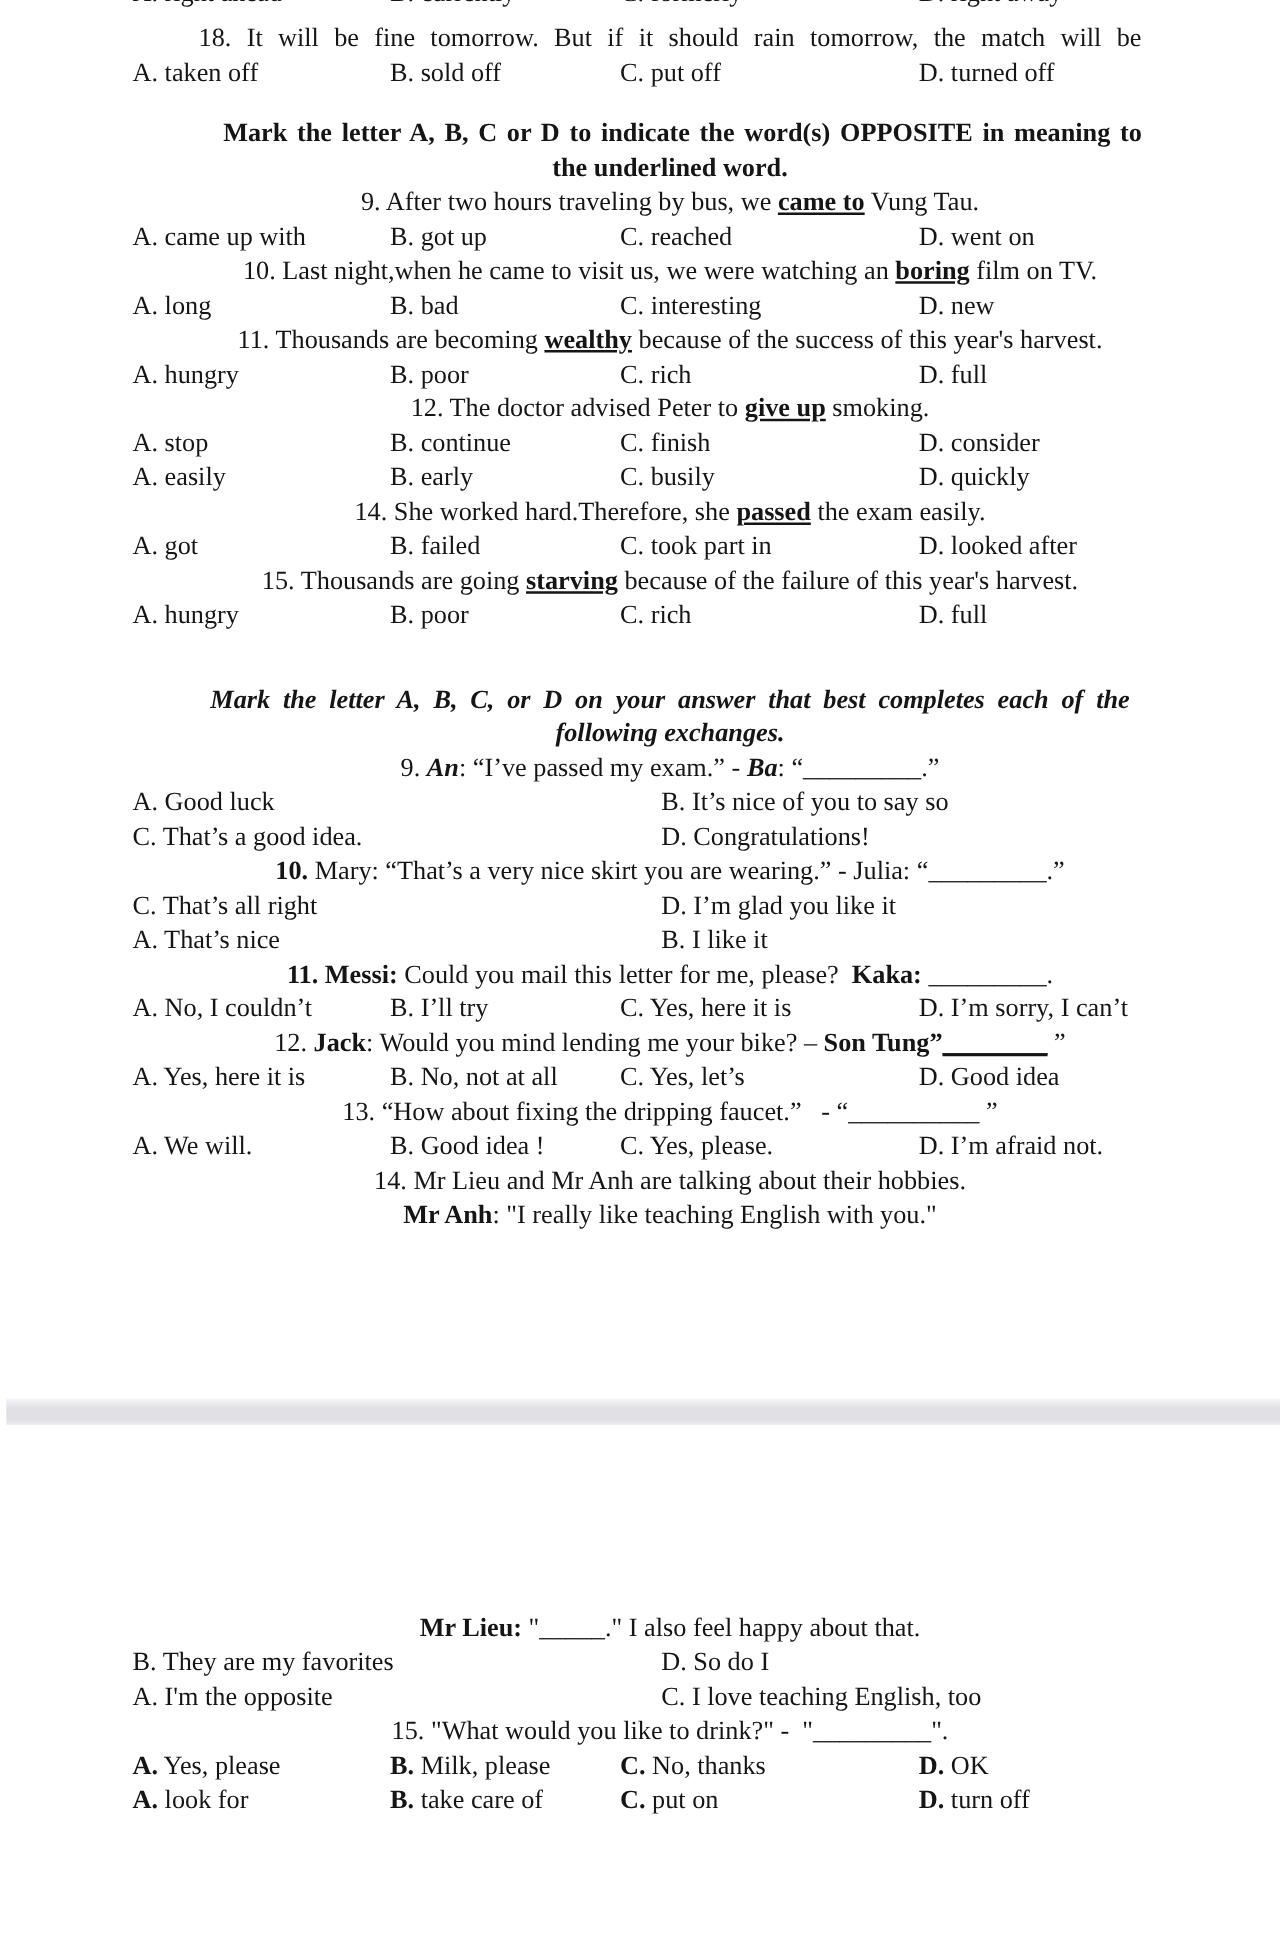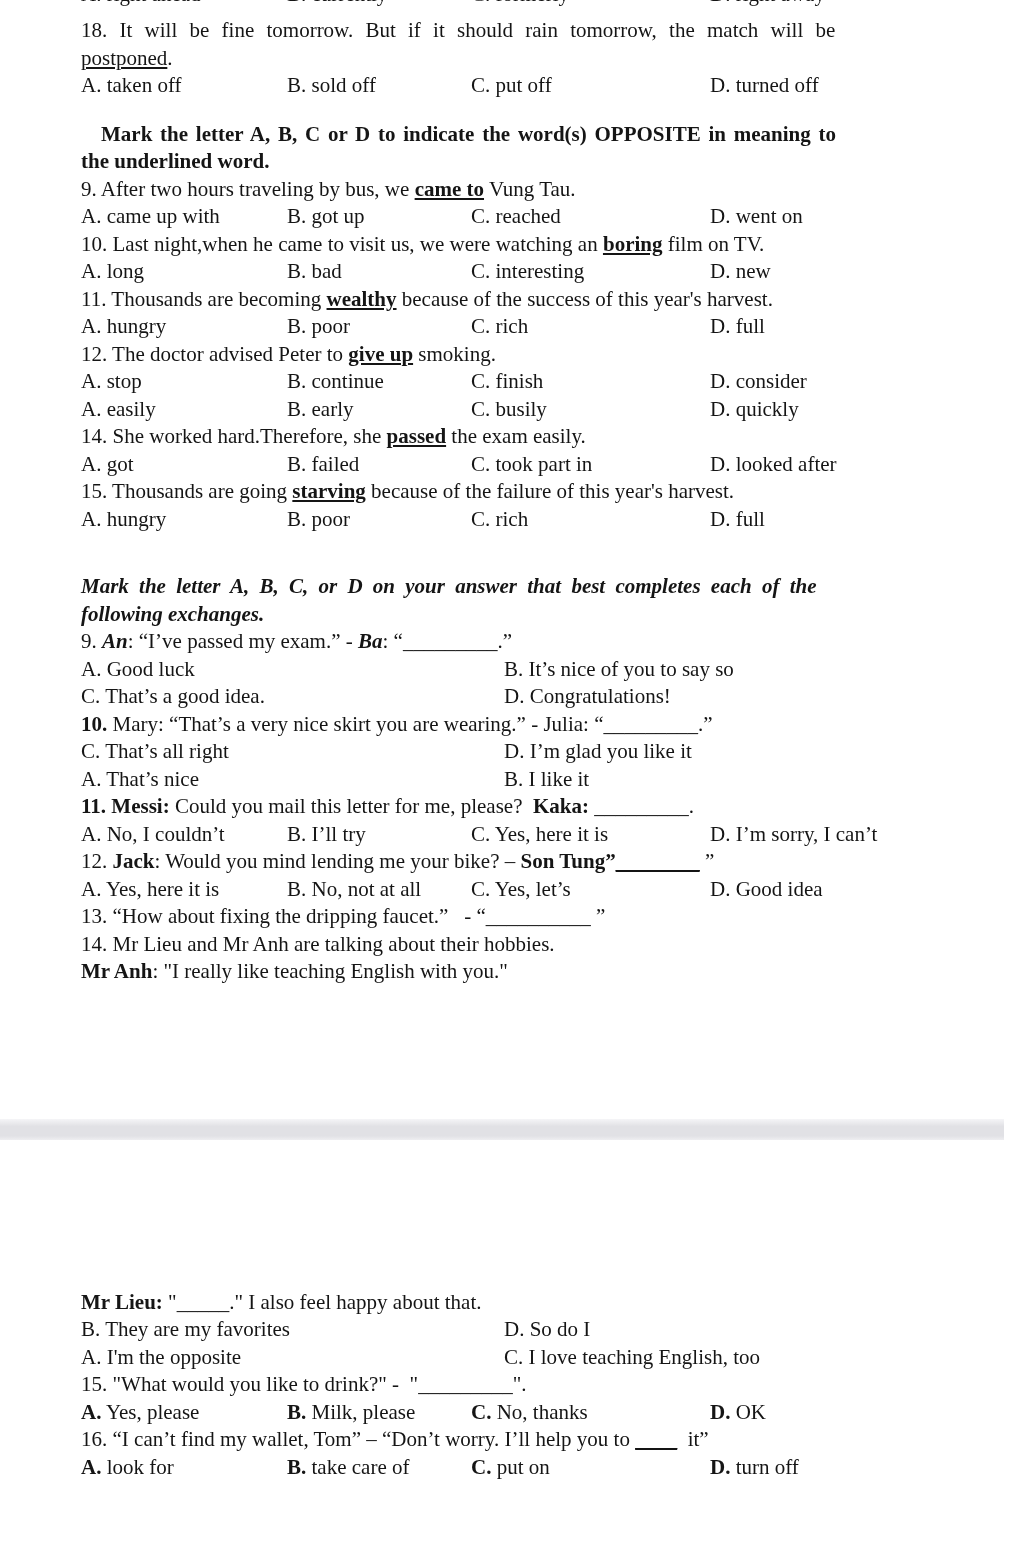--- a/index.html
+++ b/index.html
@@ -1,20 +1,20 @@
 <!DOCTYPE html>
 <html><head>
 <meta charset="utf-8">
 <style>
   html,body{margin:0;padding:0;}
   body{
     width:1024px;height:1548px;overflow:hidden;background:#ffffff;
     font-family:"Liberation Serif",serif;font-size:21px;color:#151515;
   }
-  .doc{padding-left:81px;width:860px;}
+  .doc{padding-left:106px;width:860px;text-align:center;}
   .line{position:relative;height:27.5px;line-height:27.5px;white-space:pre;}
   .opts{position:relative;height:27.5px;line-height:27.5px;}
   .opts span{position:absolute;top:0;white-space:pre;}
   .oa{left:0;} .ob{left:206px;} .oc{left:390px;} .od{left:629px;}
   .two .oc{left:423px;font-family:Liberation Serif, serif;}
   .bold{font-weight:bold;}
   .bi{font-weight:bold;font-style:italic;}
   .bu{font-weight:bold;text-decoration:underline;}
   .u{text-decoration:underline;}
   .ws7{word-spacing:7px;}
@@ -39,21 +39,20 @@
   <div class="cut">
     <div class="opts">
       <span class="oa">A. right ahead</span>
       <span class="ob">B. currently</span>
       <span class="oc">C. formerly</span>
       <span class="od">D. right away</span>
     </div>
   </div>
 
   <div class="line mt8 ws7"><span>18. It will be fine tomorrow. But if it should rain tomorrow, the match will be</span></div>
-  <div class="line"><span class="u">postponed</span><span>.</span></div>
   <div class="opts">
     <span class="oa">A. taken off</span>
     <span class="ob">B. sold off</span>
     <span class="oc">C. put off</span>
     <span class="od">D. turned off</span>
   </div>
 
   <div class="line bold mt21 ws2">Mark the letter A, B, C or D to indicate the word(s) OPPOSITE in meaning to</div>
   <div class="line bold">the underlined word.</div>
 
@@ -145,20 +144,26 @@
 
   <div class="line"><span>12. </span><span class="bold">Jack</span><span>: Would you mind lending me your bike? – </span><span class="bold">Son Tung”</span><span class="u">________</span><span> ”</span></div>
   <div class="opts">
     <span class="oa">A. Yes, here it is</span>
     <span class="ob">B. No, not at all</span>
     <span class="oc">C. Yes, let’s</span>
     <span class="od">D. Good idea</span>
   </div>
 
   <div class="line"><span>13. “How about fixing the dripping faucet.”   - “</span><span>__________</span><span> ”</span></div>
+  <div class="opts">
+    <span class="oa">A. We will.</span>
+    <span class="ob">B. Good idea !</span>
+    <span class="oc">C. Yes, please.</span>
+    <span class="od">D. I’m afraid not.</span>
+  </div>
 
   <div class="line">14. Mr Lieu and Mr Anh are talking about their hobbies.</div>
   <div class="line"><span class="bold">Mr Anh</span><span>: "I really like teaching English with you."</span></div>
 
   <div class="divider"></div>
 
   <div class="line mt149"><span class="bold">Mr Lieu:</span><span> "</span><span>_____</span><span>." I also feel happy about that.</span></div>
   <div class="opts two">
     <span class="oa">B. They are my favorites</span>
     <span class="oc">D. So do I</span>
@@ -169,21 +174,20 @@
   </div>
 
   <div class="line"><span>15. "What would you like to drink?" -  "</span><span>_________</span><span>".</span></div>
   <div class="opts">
     <span class="oa"><b>A.</b><span> Yes, please</span></span>
     <span class="ob"><b>B.</b><span> Milk, please</span></span>
     <span class="oc"><b>C.</b><span> No, thanks</span></span>
     <span class="od"><b>D.</b><span> OK</span></span>
   </div>
 
-  <div class="line"><span>16. “I can’t find my wallet, Tom” – “Don’t worry. I’ll help you to </span><span class="u">____</span><span>  it”</span></div>
   <div class="opts">
     <span class="oa"><b>A.</b><span> look for</span></span>
     <span class="ob"><b>B.</b><span> take care of</span></span>
     <span class="oc"><b>C.</b><span> put on</span></span>
     <span class="od"><b>D.</b><span> turn off</span></span>
   </div>
 
 </div>
 
 </body></html>

